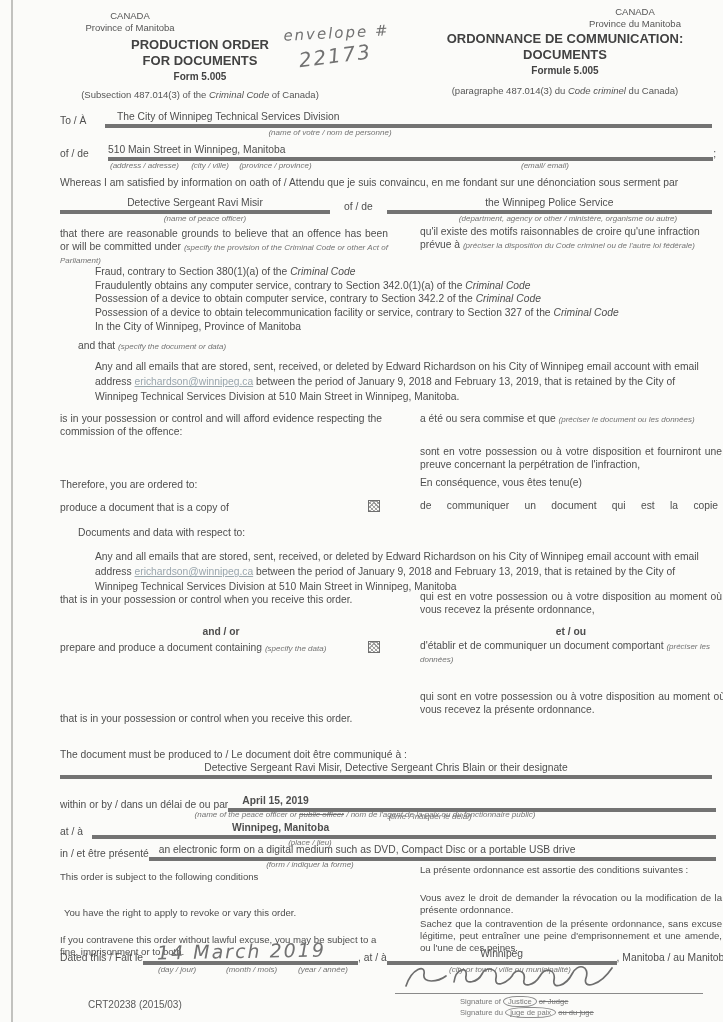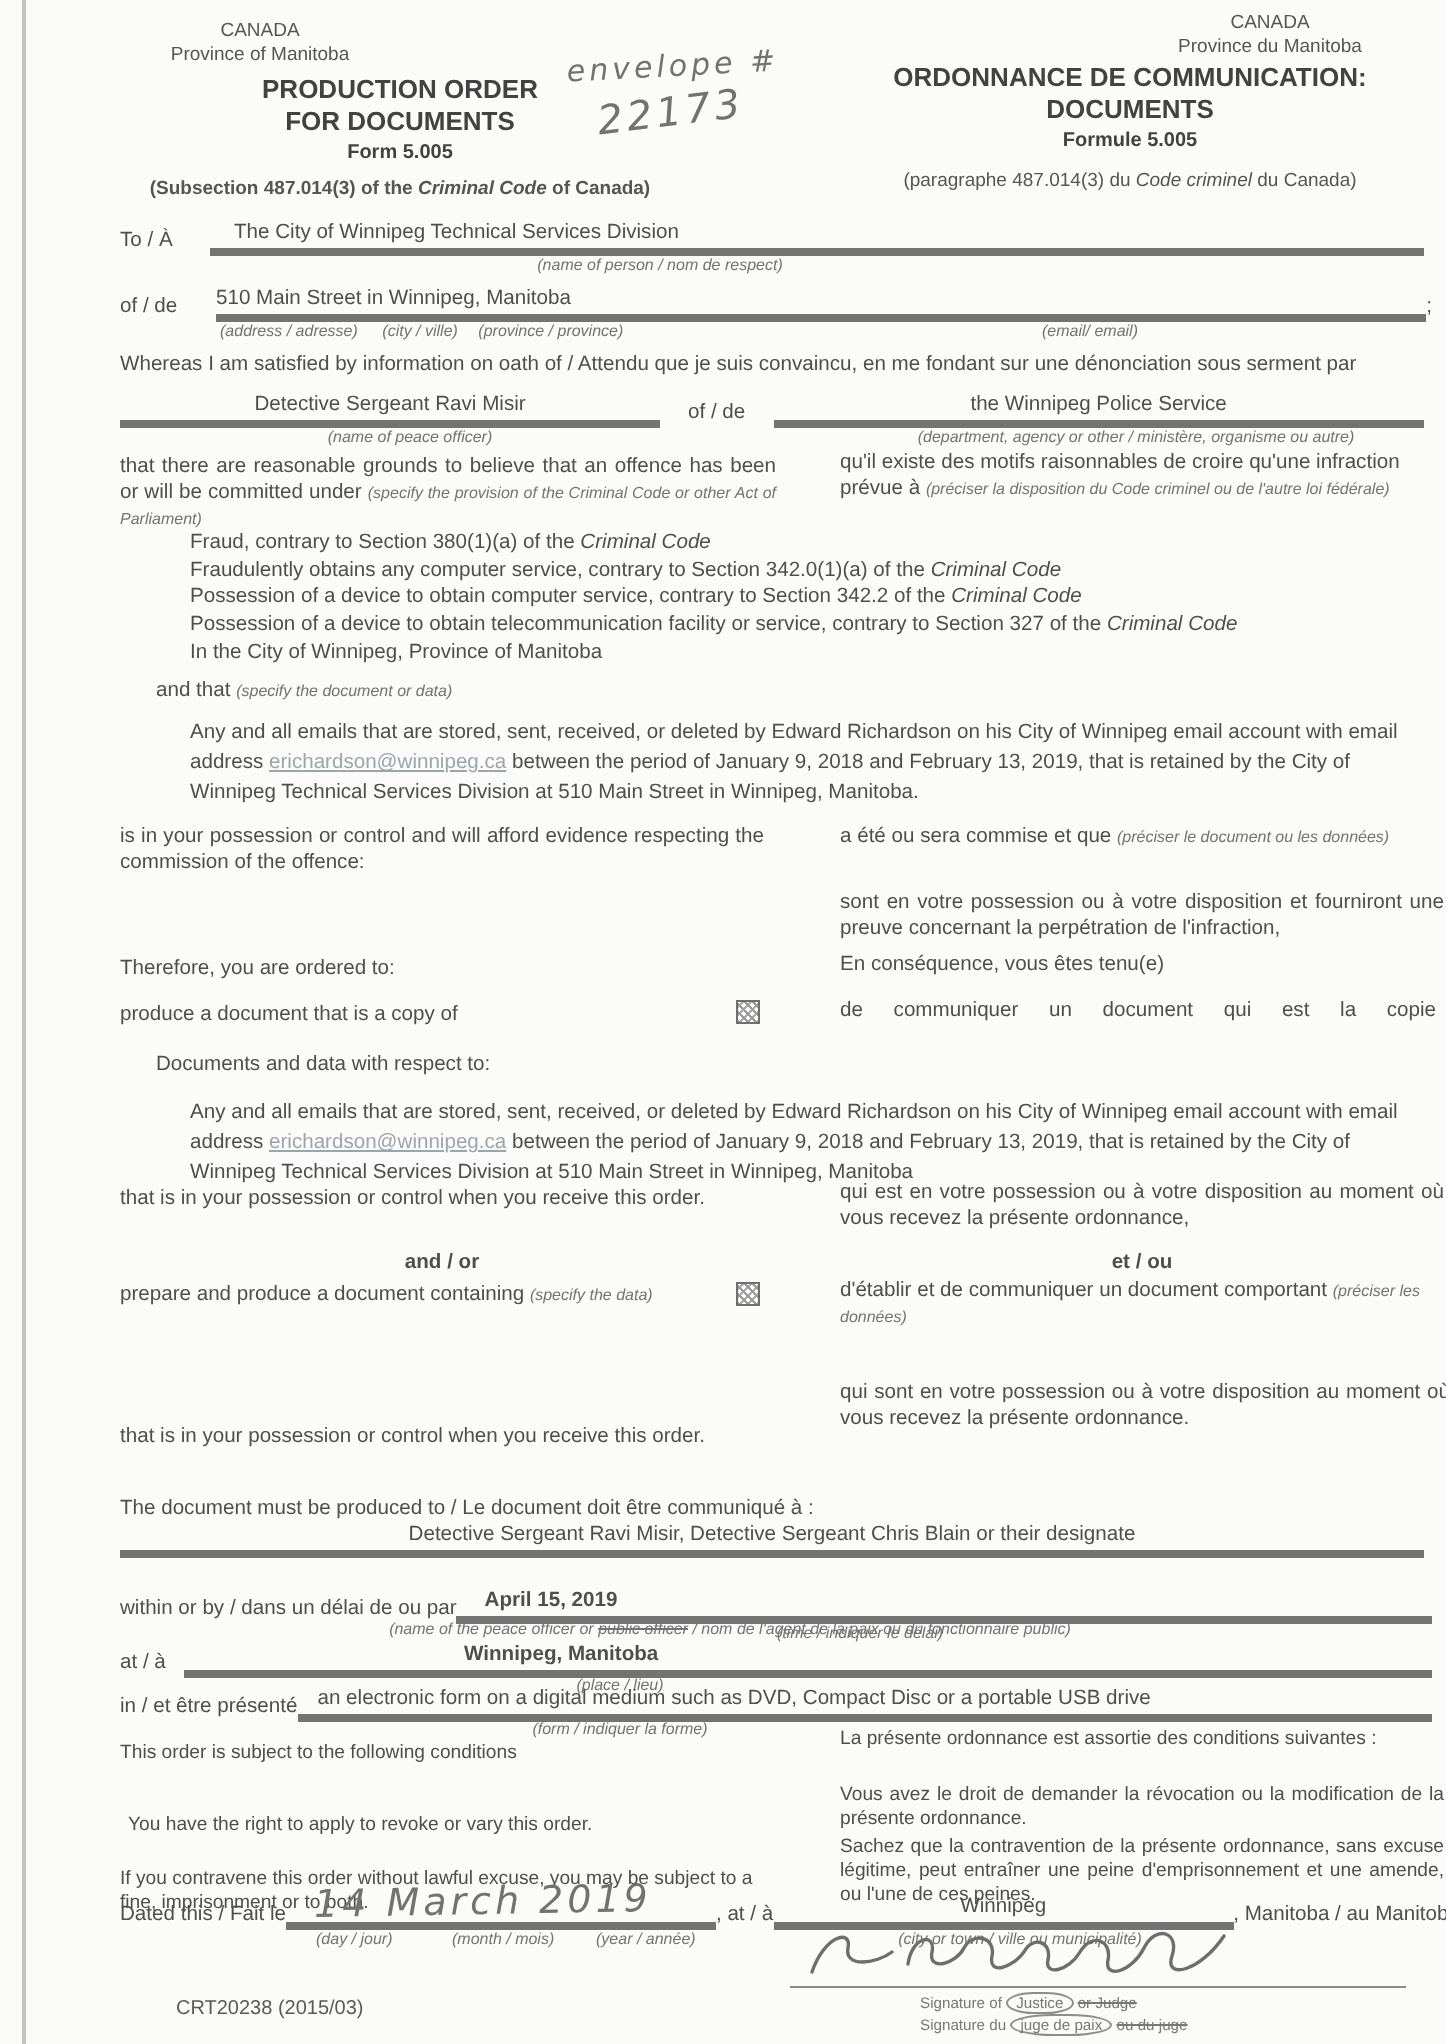--- a/index.html
+++ b/index.html
@@ -50,21 +50,21 @@
   <div class="abs center sub" style="left:555px;top:6px;width:160px;">
     <div>CANADA</div>
     <div>Province du Manitoba</div>
   </div>
 
   <div class="abs center hdr" style="left:90px;top:37px;width:220px;">
     <div>PRODUCTION ORDER</div>
     <div>FOR DOCUMENTS</div>
     <div style="font-size:10px;margin-top:1px;text-align:center;">Form 5.005</div>
   </div>
-  <div class="abs center sub" style="left:50px;top:89px;width:300px;font-weight:bold;">
+  <div class="abs center sub" style="left:50px;top:89px;width:300px;">
     <span>(Subsection 487.014(3) of the </span><span class="ital-inline">Criminal Code</span><span> of Canada)</span>
   </div>
 
   <div class="abs center hdr" style="left:415px;top:31px;width:300px;">
     <div>ORDONNANCE DE COMMUNICATION:</div>
     <div>DOCUMENTS</div>
     <div style="font-size:10px;margin-top:1px;">Formule 5.005</div>
   </div>
   <div class="abs center sub" style="left:415px;top:85px;width:300px;">
     <span>(paragraphe 487.014(3) du </span><span class="ital-inline">Code criminel</span><span> du Canada)</span>
@@ -72,21 +72,21 @@
 
   <div class="abs" style="left:284px;top:24px;transform:rotate(-3deg);">
     <div class="handwr" style="font-size:15px;">envelope #</div>
     <div class="handwr" style="font-size:20px;margin-left:14px;transform:rotate(-4deg);">22173</div>
   </div>
 
   <div class="abs row" style="left:60px;top:111px;width:652px;">
     <span class="lbl" style="width:45px;">To / À</span>
     <span class="fill"><span class="val" style="margin-left:12px;">The City of Winnipeg Technical Services Division</span></span>
   </div>
-  <div class="abs center small" style="left:160px;top:128px;width:340px;">(name of person / nom de respect)</div>
+  <div class="abs center small" style="left:160px;top:128px;width:340px;">(name of votre / nom de personne)</div>
 
   <div class="abs row" style="left:60px;top:144px;width:656px;">
     <span class="lbl" style="width:48px;">of / de</span>
     <span class="fill"><span class="val" style="">510 Main Street in Winnipeg, Manitoba</span></span>
     <span>;</span>
   </div>
   <div class="abs small" style="left:110px;top:161px;">
     <span>(address / adresse)</span>
     <span style="margin-left:10px;">(city / ville)</span>
     <span style="margin-left:8px;">(province / province)</span>

